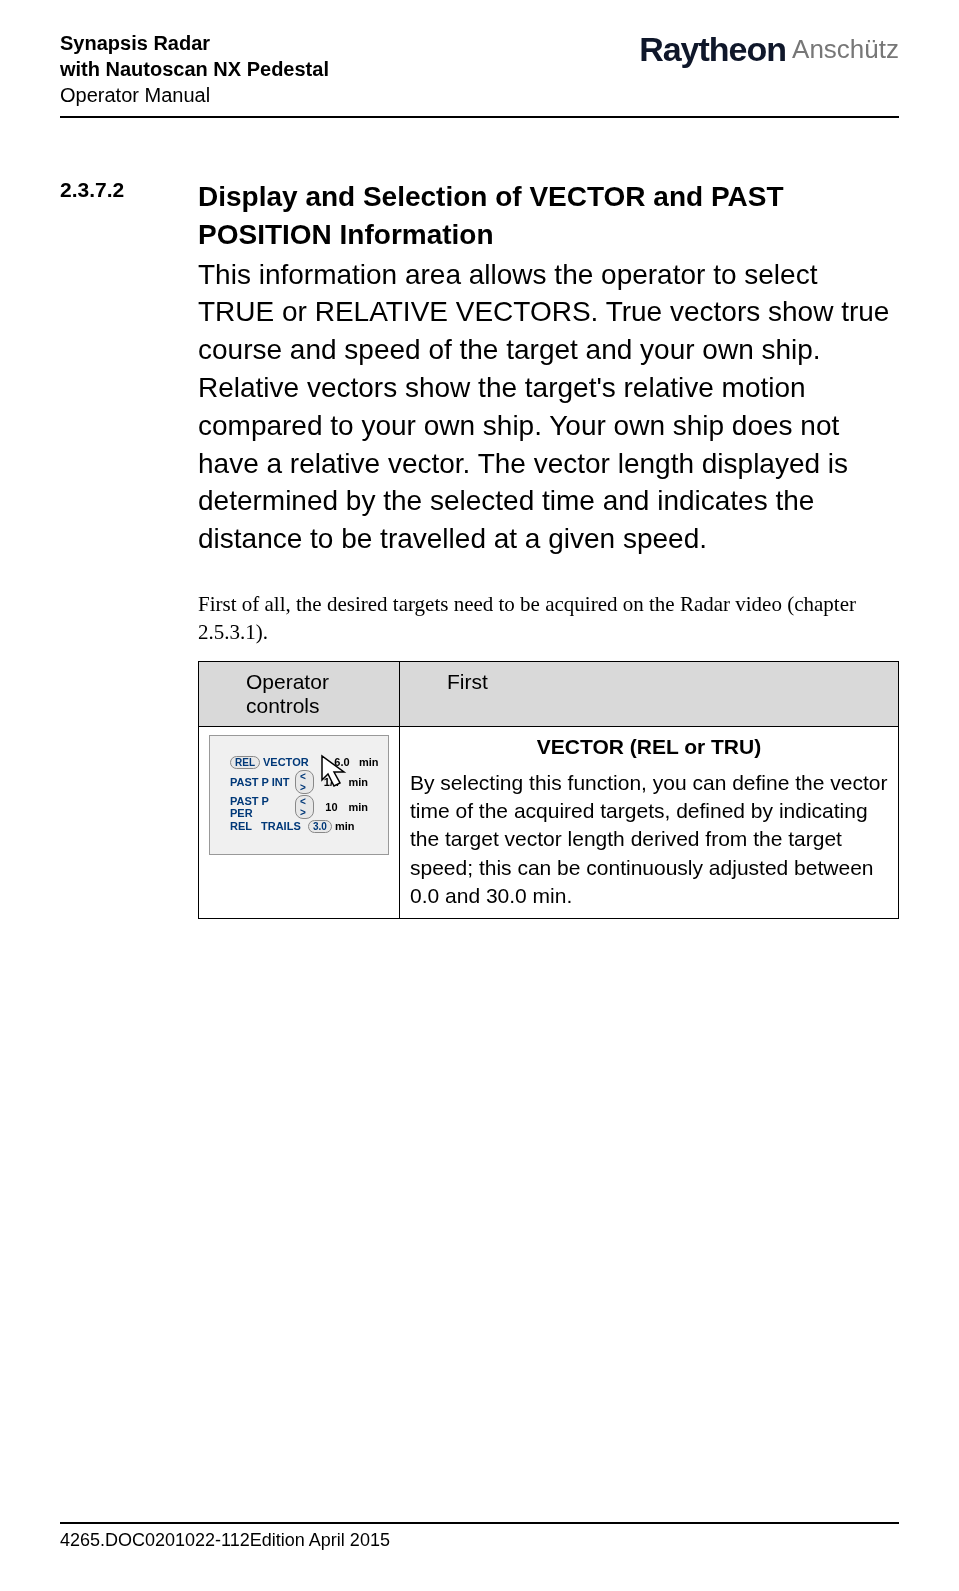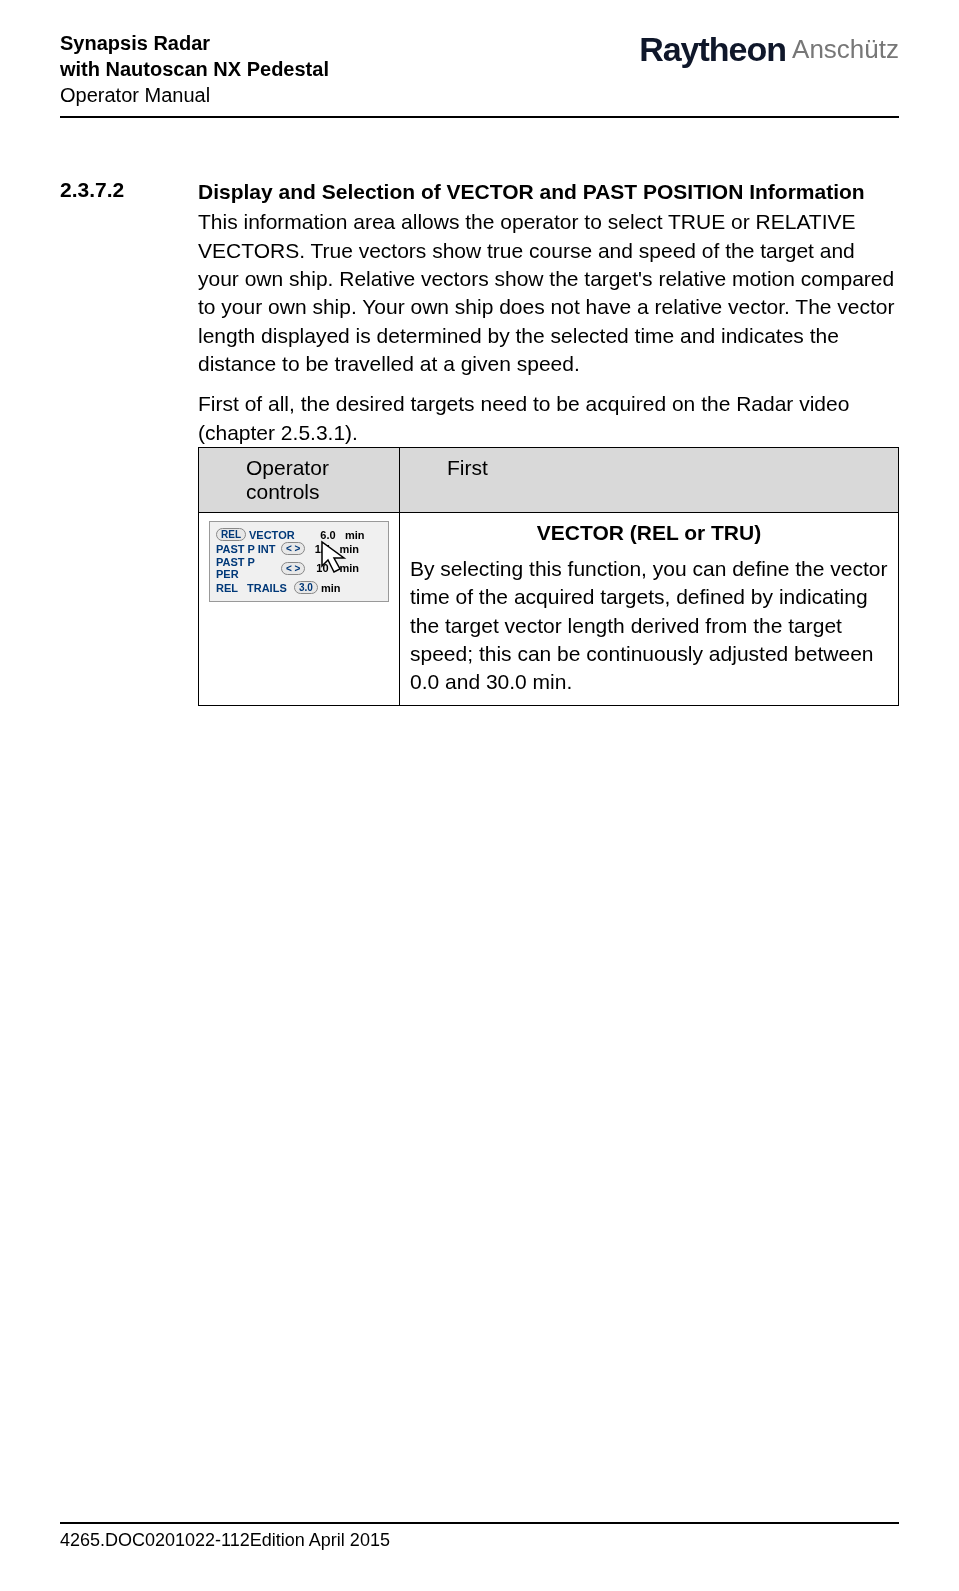--- a/index.html
+++ b/index.html
@@ -53,32 +53,34 @@
       margin-bottom: 4px;
     }
     .section-number {
       font-size: 21px;
       font-weight: bold;
       flex-shrink: 0;
       width: 90px;
     }
     .section-body {
       flex: 1;
-      font-size: 21px;
+      font-size: 28px;
       line-height: 1.35;
     }
     .section-title {
       font-weight: bold;
       margin-bottom: 2px;
     }
-    .para { margin-bottom: 8px; }
+    .para { margin-bottom: 28px; }
     .indented-para {
       margin-left: 138px;
       font-size: 21px;
       line-height: 1.35;
+      margin-bottom: 14px;
+      font-family: Liberation Serif, serif;
     }
     table.op-table {
       margin-left: 138px;
       width: calc(100% - 138px);
       border-collapse: collapse;
       font-size: 21px;
     }
     table.op-table th, table.op-table td {
       border: 1px solid #000;
       padding: 8px 10px;
@@ -92,21 +94,21 @@
     }
     table.op-table th.col1 { width: 200px; }
     .task-title { font-weight: bold; margin-bottom: 10px; text-align: center; }
     .task-body { line-height: 1.35; }
     .control-panel {
       font-family: Arial, sans-serif;
       font-size: 11px;
       font-weight: bold;
       background: #f0f0f0;
       border: 1px solid #999;
-      padding: 6px;
+      padding: 20px;
       width: 180px;
       position: relative;
     }
     .cp-row {
       display: flex;
       align-items: center;
       gap: 3px;
       margin-bottom: 1px;
       color: #003878;
     }

